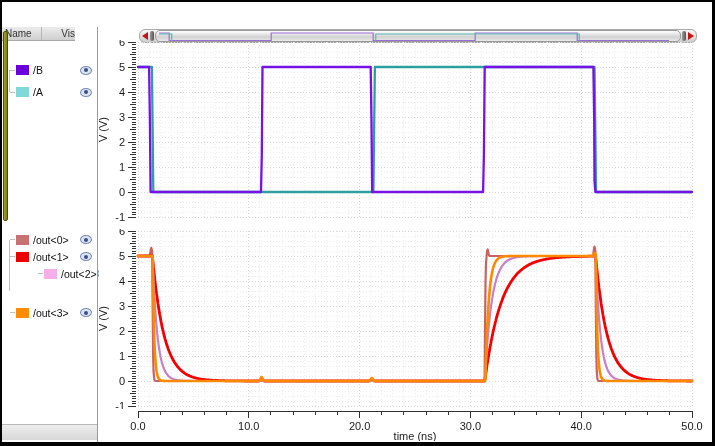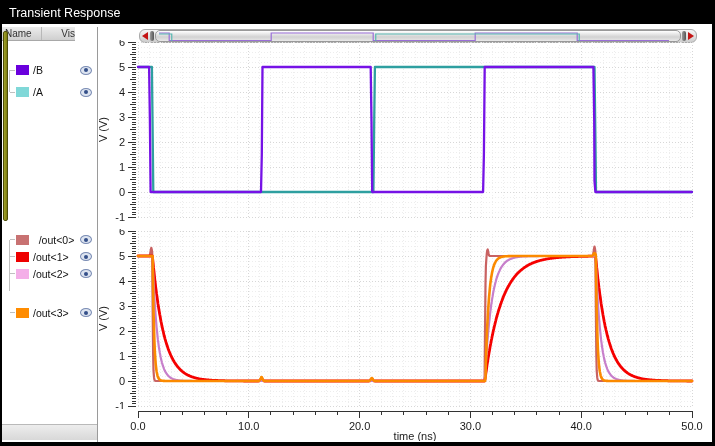--- a/index.html
+++ b/index.html
@@ -50,23 +50,20 @@
   .ov-thumb{flex:1;height:12px;background:linear-gradient(#ffffff,#d2d2d2 60%,#e9e9e9);
        border:1px solid #999;border-radius:5px;position:relative;overflow:hidden;cursor:grab;}
   .ov-thumb svg{position:absolute;left:0;top:0;}
   svg.strip{position:absolute;left:0;}
   text{font-family:"Liberation Sans","DejaVu Sans",sans-serif;}
 </style>
 </head>
 <body>
 
 <div class="window">
-  <div class="titlebar">
-    <span>Transient Response</span>
-  </div>
 
   <div class="tree-panel">
     <div class="tree-header">
       <span class="hname">Name</span>
       <span class="hvis">Vis</span>
     </div>
     <div class="strip-indicator"></div>
     <div class="tgroup" id="tgroup0" style="top:32px;">
         <div class="vline" style="top: 11px; height: 22px;"></div>
         <div class="trow" style="height: 22px;">
@@ -77,33 +74,33 @@
         </div>
         <div class="trow" style="height: 22px;">
           <span class="tstub"></span>
           <span class="swatch" style="background: rgb(128, 216, 216);"></span>
           <span class="tname">/A</span>
           <span class="eye"></span>
         </div>
       </div>
     <div class="tgroup" id="tgroup1" style="top:204px;">
         <div class="vline" style="top: 8.5px; height: 51px;"></div>
-        <div class="trow" style="height: 17px; text-align: center;">
+        <div class="trow" style="height: 17px;">
           <span class="tstub"></span>
           <span class="swatch" style="background: rgb(200, 114, 114);"></span>
           <span class="tname">/out&lt;0&gt;</span>
           <span class="eye"></span>
         </div>
         <div class="trow" style="height: 17px; justify-content: center;">
           <span class="tstub"></span>
           <span class="swatch" style="background: rgb(238, 0, 0);"></span>
           <span class="tname">/out&lt;1&gt;</span>
           <span class="eye"></span>
         </div>
-        <div class="trow" style="height: 17px;">
+        <div class="trow" style="height: 17px; margin-left: 28px;">
           <span class="tstub"></span>
           <span class="swatch" style="background: rgb(244, 174, 232);"></span>
           <span class="tname">/out&lt;2&gt;</span>
           <span class="eye"></span>
         </div>
         <div class="trow" style="height: 17px; margin-top: 22px;">
           <span class="tstub"></span>
           <span class="swatch" style="background: rgb(255, 140, 0);"></span>
           <span class="tname">/out&lt;3&gt;</span>
           <span class="eye"></span>

